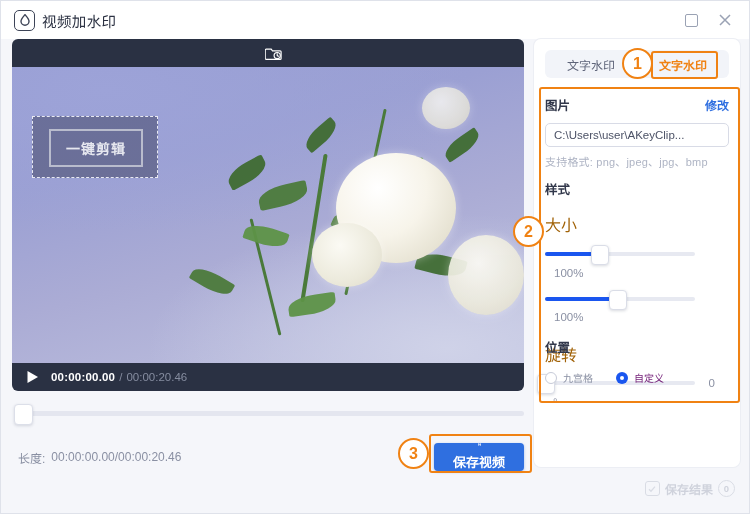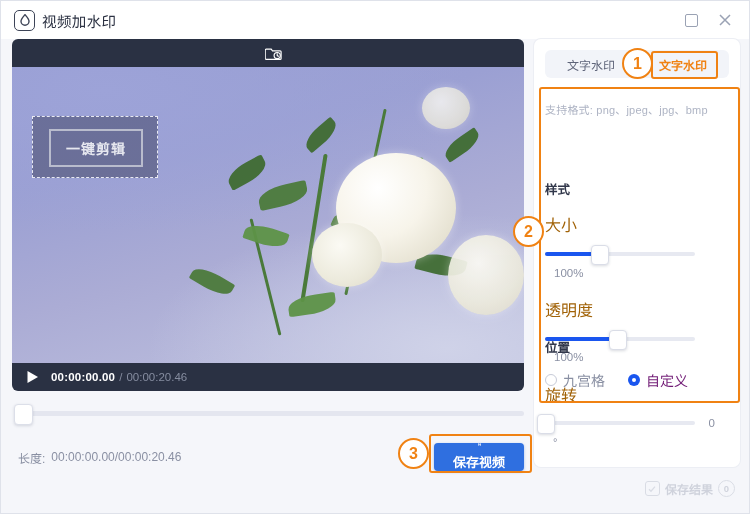--- a/index.html
+++ b/index.html
@@ -192,21 +192,21 @@
     display:inline-block;vertical-align:middle;margin-left:9px;
     font-size:11.5px;color:#8a90a3;
   }
   .deg{margin-left:8px;font-size:11px;color:#8a90a3;vertical-align:middle;}
 
   .radio-row{display:flex;align-items:center;gap:9px;}
   .radio{display:flex;align-items:center;gap:6px;}
   .rdot{width:12px;height:12px;border-radius:50%;border:1.4px solid #c7cbd8;background:#fff;box-sizing:border-box;}
   .rdot.on{border:none;background:#1a56ef;position:relative;}
   .rdot.on:after{content:"";position:absolute;left:4px;top:4px;width:4px;height:4px;border-radius:50%;background:#fff;}
-  .rlabel{font-size:14px;color:#8a90a3;}
+  .rlabel{font-size:10px;color:#8a90a3;}
   .rlabel.sel{color:#701a75;}
 
   
   .result-row{
     position:absolute;right:14px;top:479px;display:flex;align-items:center;gap:5px;opacity:.30;
   }
   .result-chk{width:13px;height:13px;border:1.4px solid #9aa2b4;border-radius:3px;display:flex;align-items:center;justify-content:center;}
   .result-chk svg{display:block;}
   .result-text{font-size:12px;color:#7b8398;font-weight:700;}
   .result-count{
@@ -334,37 +334,43 @@
   </div>
 
   <div class="right">
 
     <div class="tabs">
       <div class="tab">文字水印</div>
       <div class="tab active">文字水印</div>
     </div>
 
     <div class="section" style="top:56px;">
+      <div class="row-head">
+        <span class="sec-title">图片</span>
+        <span class="link-edit">修改</span>
+      </div>
+      <div class="path-field">
+        <span>C:\Users\user\AKeyClip...</span>
+      </div>
       <div class="hint">支持格式: png、jpeg、jpg、bmp</div>
     </div>
 
     <div class="section" style="top:132px;margin-top:8px;">
       <div class="sec-title">样式</div>
 
       <div style="margin-top:14px;" class="lbl">大小</div>
       <div style="margin-top:8px;">
         <span class="slider">
           <span class="s-track"></span>
           <span class="s-fill" id="size-fill" style="width: 54px;"></span>
           <span class="s-thumb" id="size-thumb" style="left: 54px;"></span>
         </span>
         <span class="s-val">100%</span>
       </div>
 
-      <div style="margin-top:16px;" class="lbl">透明度</div>
       <div style="margin-top:8px;">
         <span class="slider">
           <span class="s-track"></span>
           <span class="s-fill" id="op-fill" style="width: 72px;"></span>
           <span class="s-thumb" id="op-thumb" style="left: 72px;"></span>
         </span>
         <span class="s-val">100%</span>
       </div>
 
       <div style="margin-top:16px;" class="lbl">旋转</div>

